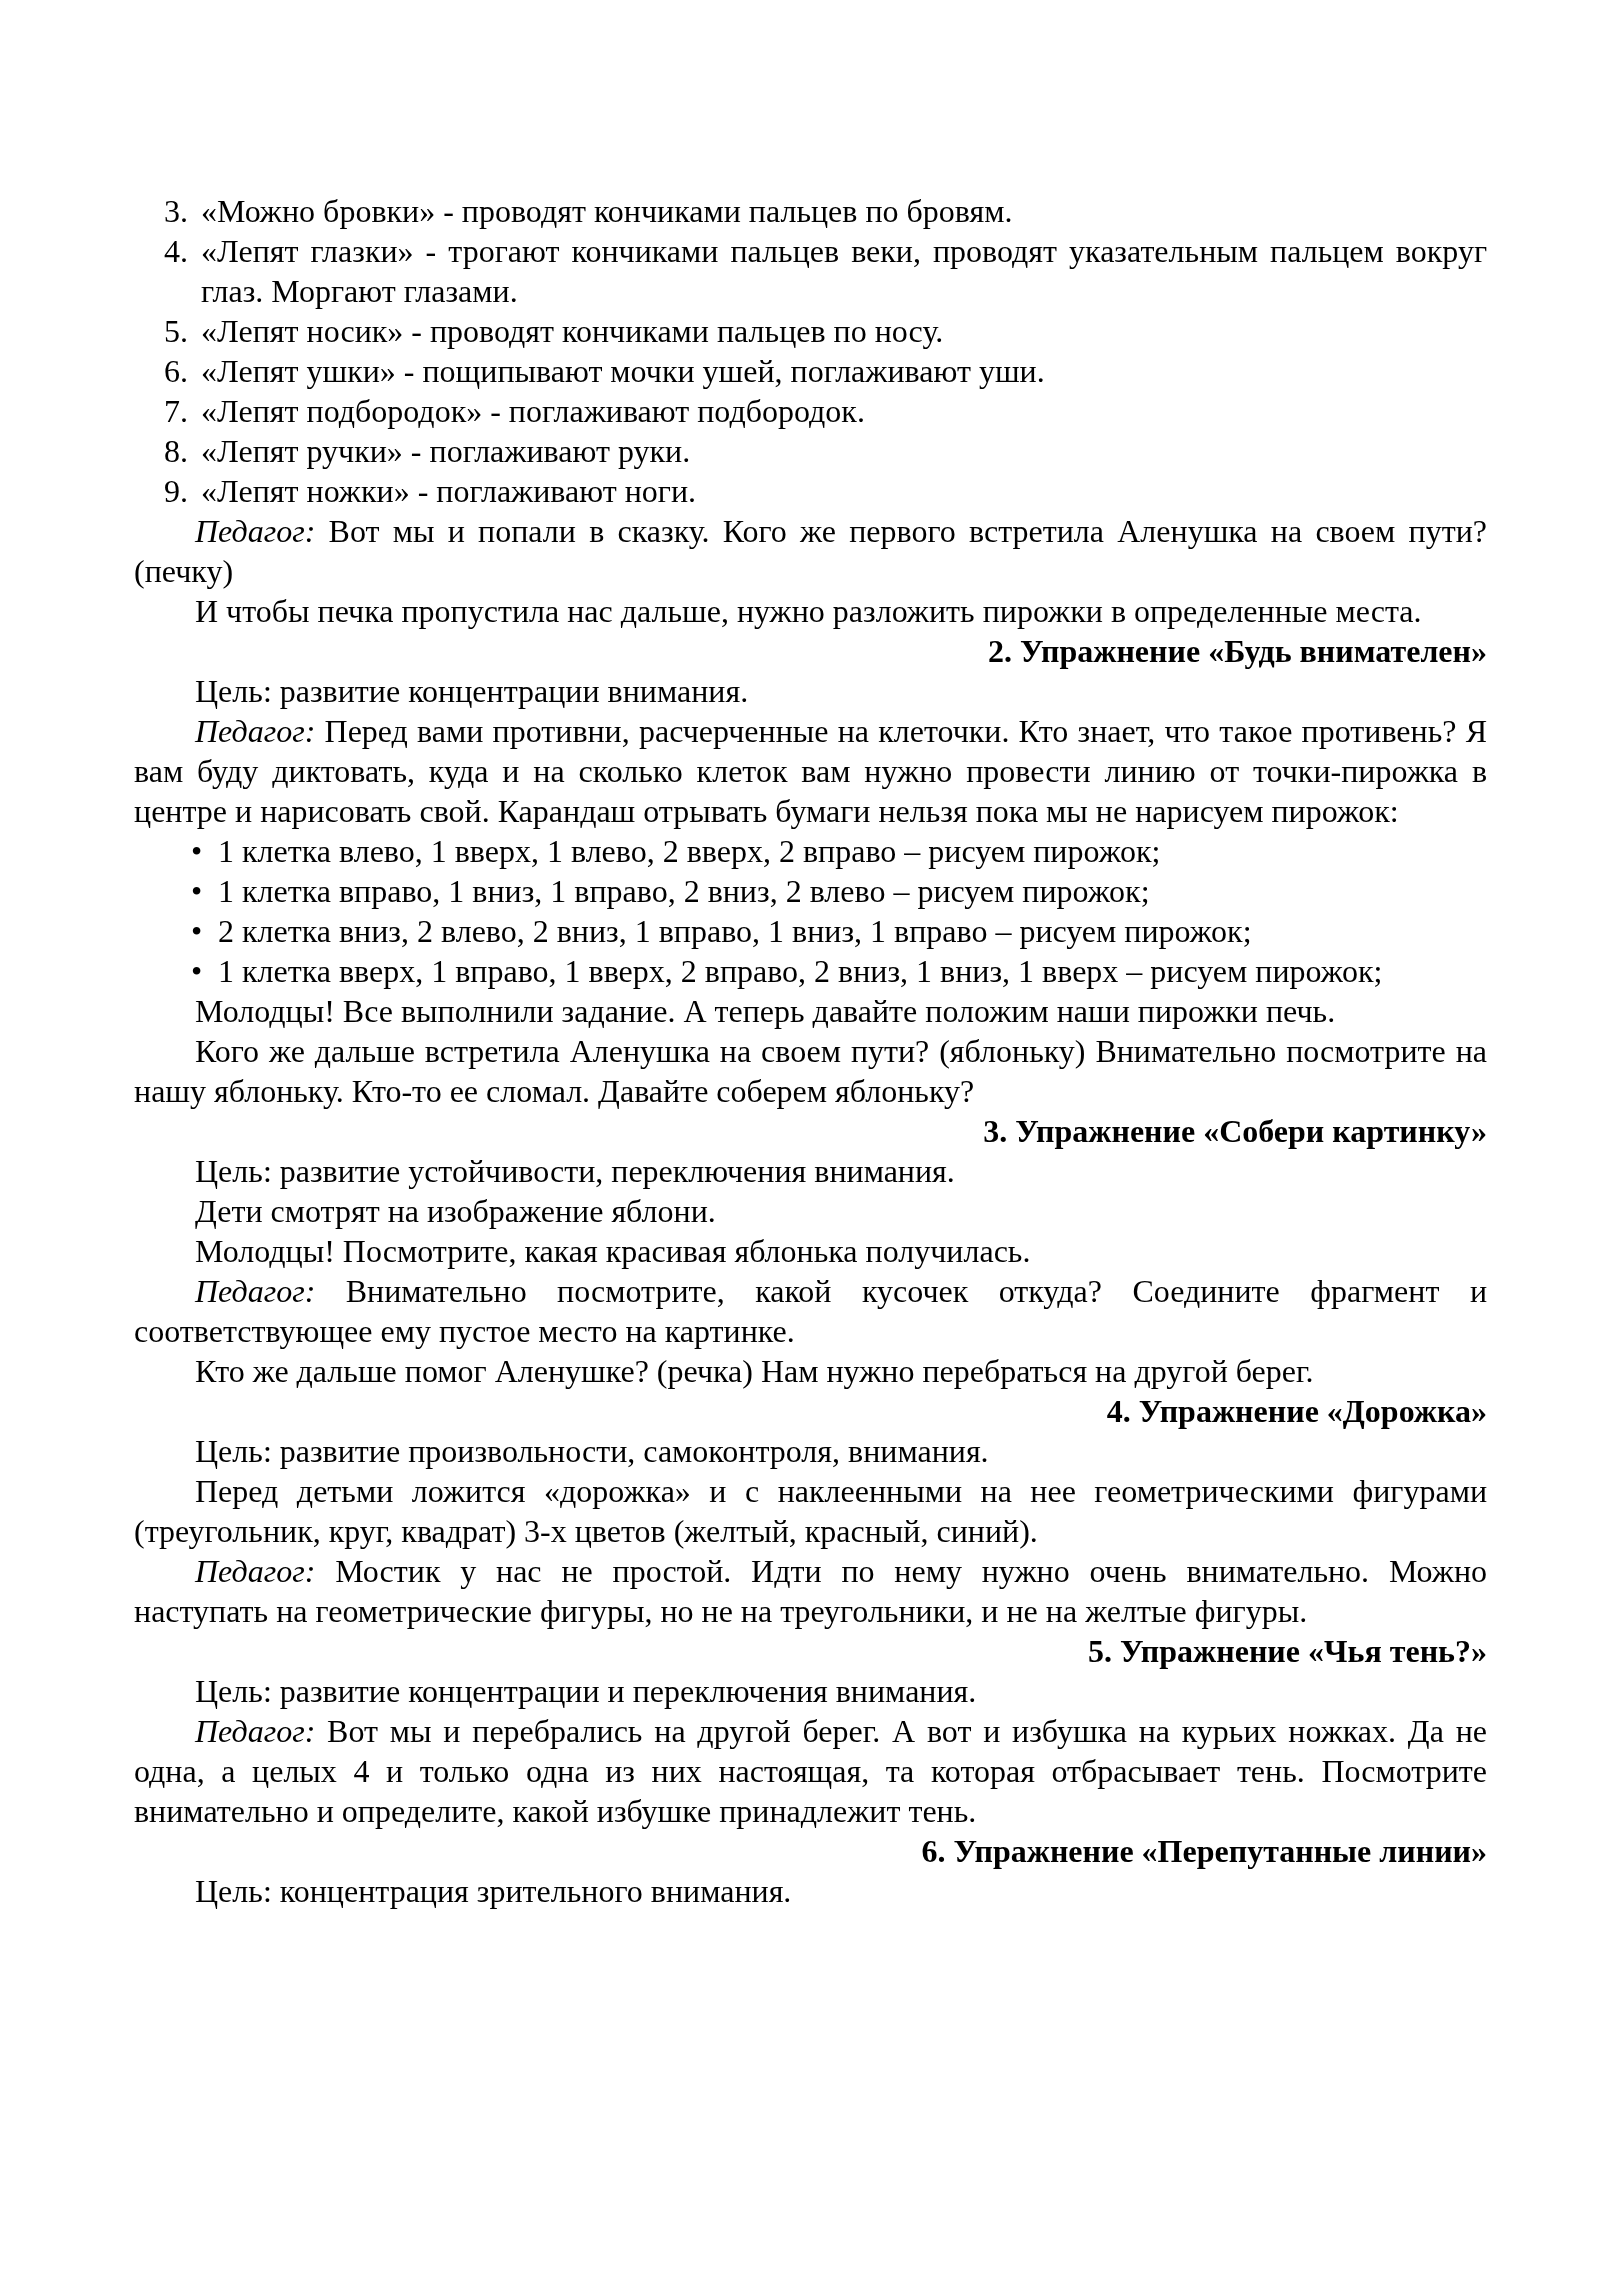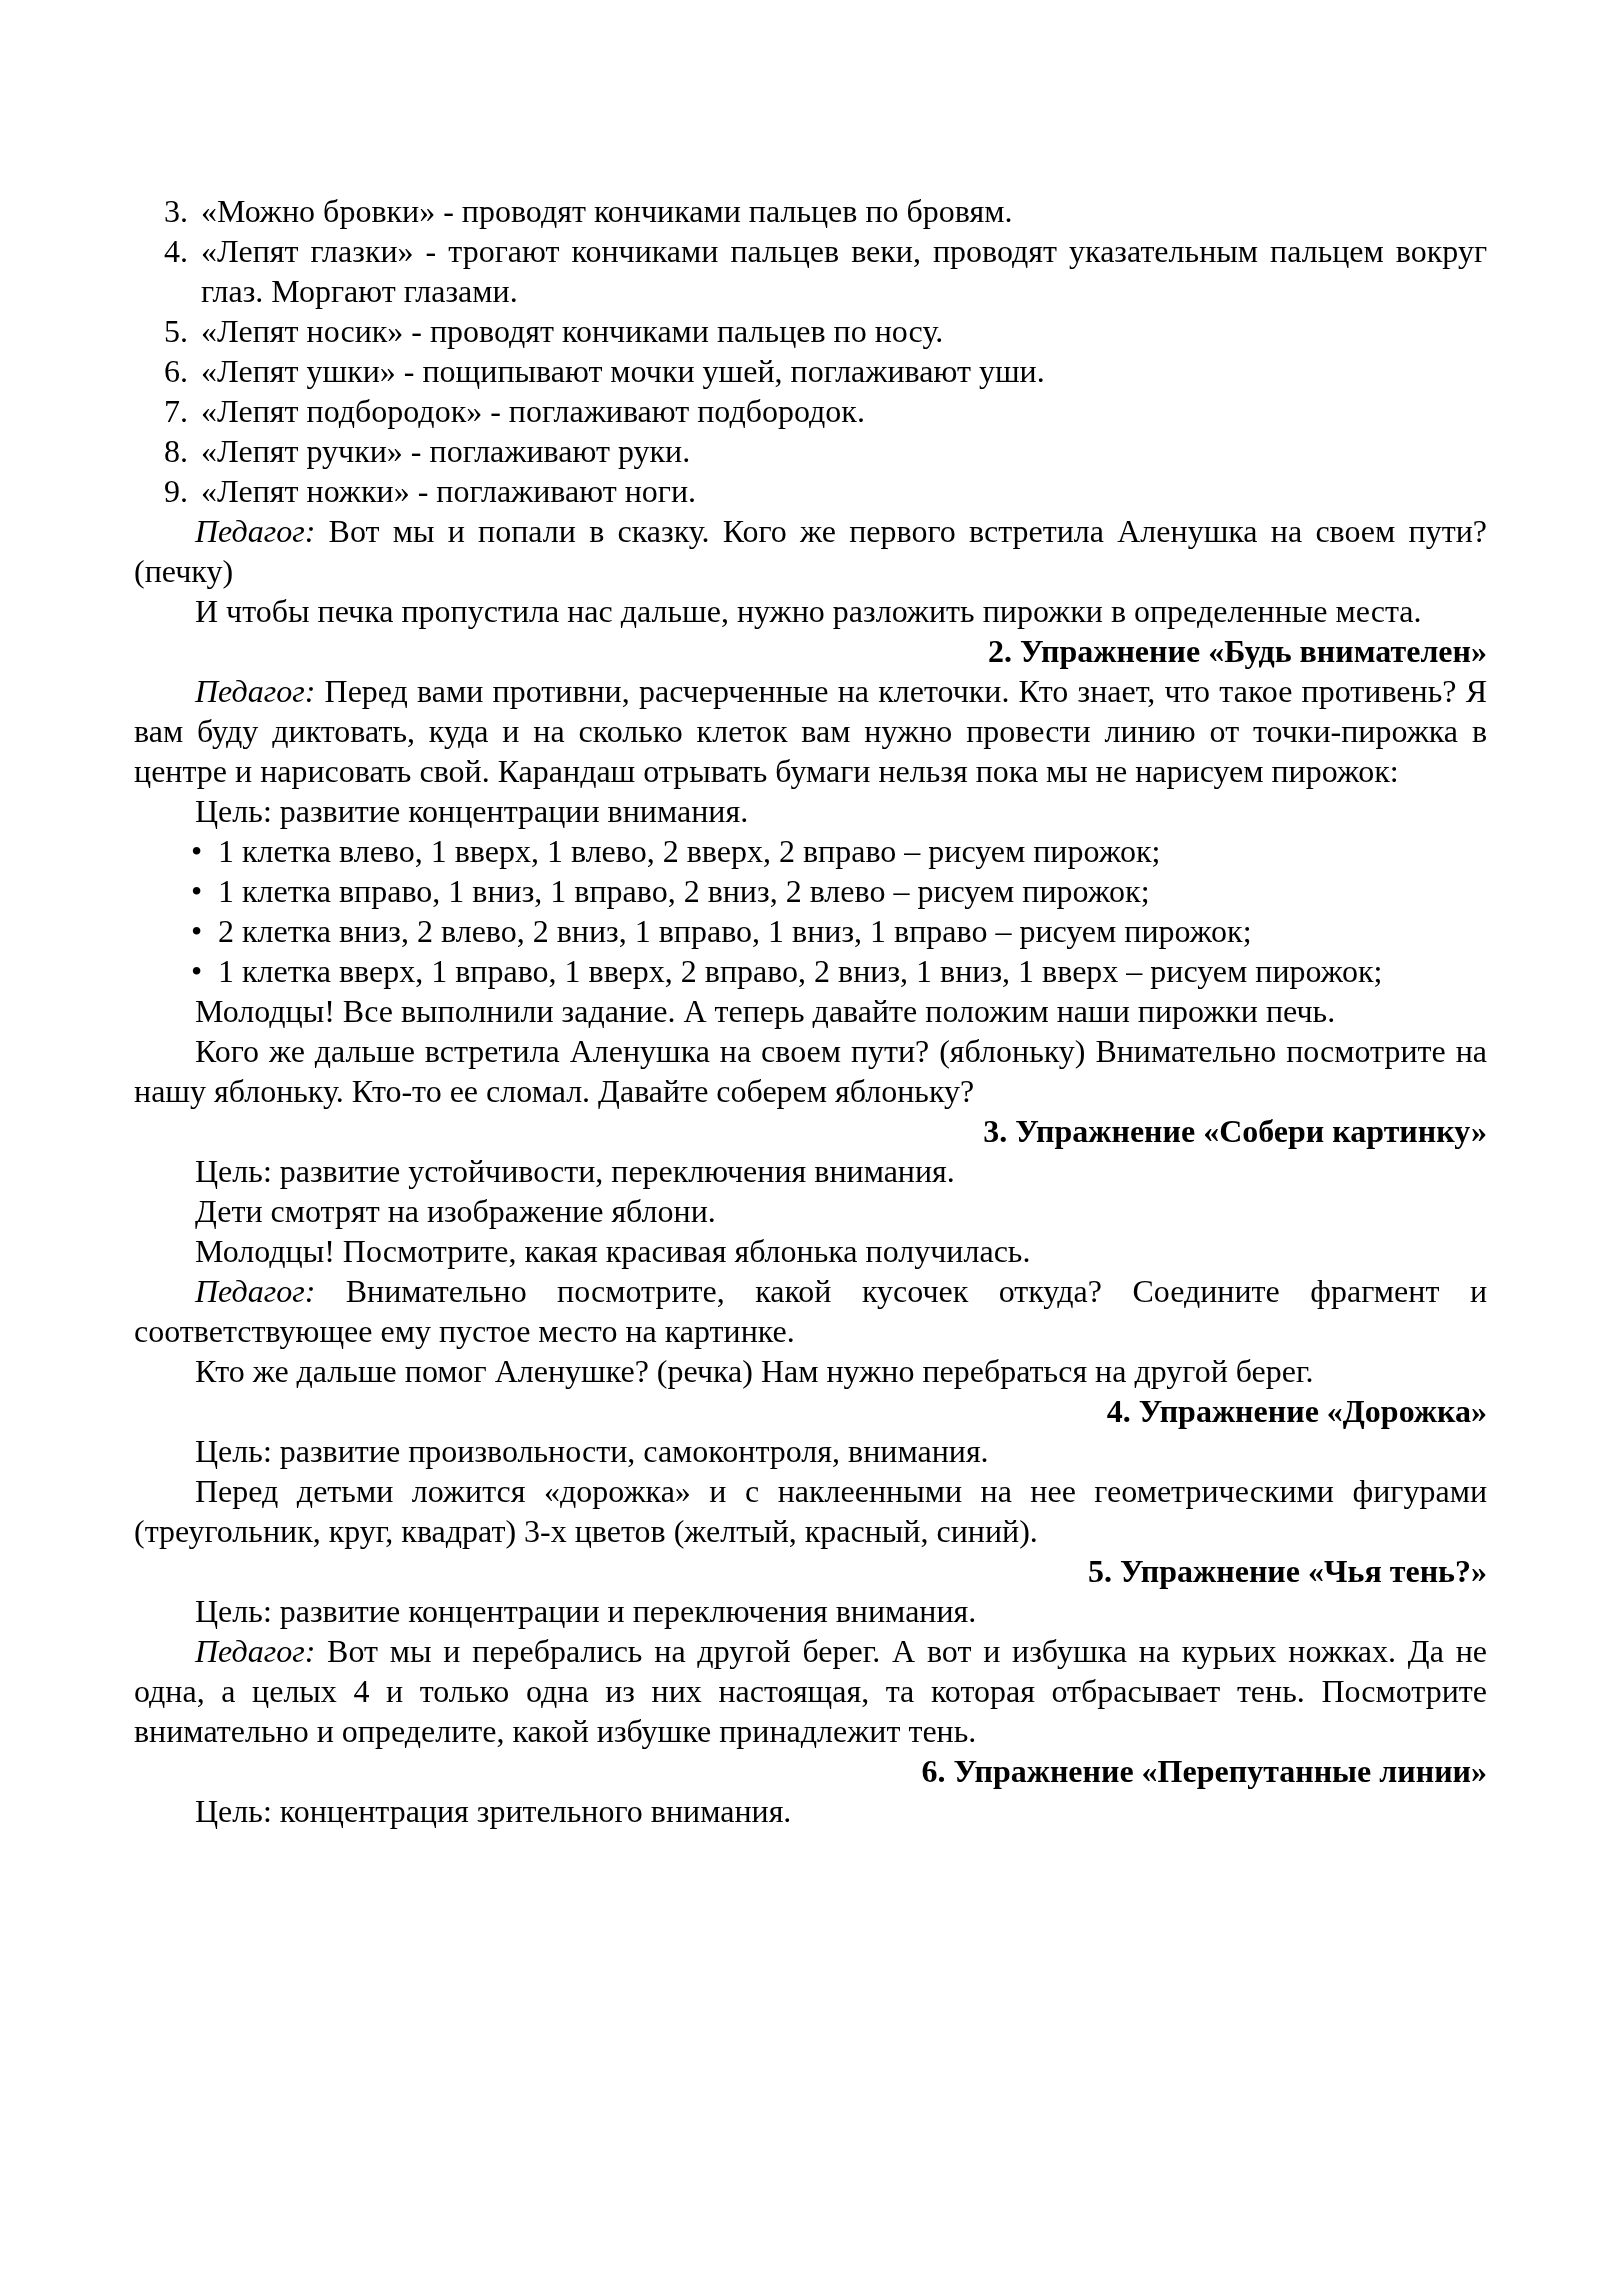--- a/index.html
+++ b/index.html
@@ -38,22 +38,22 @@
     <li><span class="num">6.</span><span>«Лепят ушки» - пощипывают мочки ушей, поглаживают уши.</span></li>
     <li><span class="num">7.</span><span>«Лепят подбородок» - поглаживают подбородок.</span></li>
     <li><span class="num">8.</span><span>«Лепят ручки» - поглаживают руки.</span></li>
     <li><span class="num">9.</span><span>«Лепят ножки» - поглаживают ноги.</span></li>
   </ol>
 
   <p class="para"><span class="it">Педагог:</span><span> Вот мы и попали в сказку. Кого же первого встретила Аленушка на своем пути? (печку)</span></p>
   <p class="para">И чтобы печка пропустила нас дальше, нужно разложить пирожки в определенные места.</p>
 
   <p class="para head">2. Упражнение «Будь внимателен»</p>
+  <p class="para">Цель: развитие концентрации внимания.</p>
   <p class="para"><span class="it">Педагог:</span><span> Перед вами противни, расчерченные на клеточки. Кто знает, что такое противень? Я вам буду диктовать, куда и на сколько клеток вам нужно провести линию от точки-пирожка в центре и нарисовать свой. Карандаш отрывать бумаги нельзя пока мы не нарисуем пирожок:</span></p>
-  <p class="para">Цель: развитие концентрации внимания.</p>
 
   <ul class="bullets">
     <li><span class="dot">•</span><span>1 клетка влево, 1 вверх, 1 влево, 2 вверх, 2 вправо – рисуем пирожок;</span></li>
     <li><span class="dot">•</span><span>1 клетка вправо, 1 вниз, 1 вправо, 2 вниз, 2 влево – рисуем пирожок;</span></li>
     <li><span class="dot">•</span><span>2 клетка вниз, 2 влево, 2 вниз, 1 вправо, 1 вниз, 1 вправо – рисуем пирожок;</span></li>
     <li><span class="dot">•</span><span>1 клетка вверх, 1 вправо, 1 вверх, 2 вправо, 2 вниз, 1 вниз, 1 вверх – рисуем пирожок;</span></li>
   </ul>
 
   <p class="para">Молодцы! Все выполнили задание. А теперь давайте положим наши пирожки печь.</p>
   <p class="para">Кого же дальше встретила Аленушка на своем пути? (яблоньку) Внимательно посмотрите на нашу яблоньку. Кто-то ее сломал. Давайте соберем яблоньку?</p>
@@ -61,20 +61,21 @@
   <p class="para head">3. Упражнение «Собери картинку»</p>
   <p class="para">Цель: развитие устойчивости, переключения внимания.</p>
   <p class="para">Дети смотрят на изображение яблони.</p>
   <p class="para">Молодцы! Посмотрите, какая красивая яблонька получилась.</p>
   <p class="para"><span class="it">Педагог:</span><span> Внимательно посмотрите, какой кусочек откуда? Соедините фрагмент и соответствующее ему пустое место на картинке.</span></p>
   <p class="para">Кто же дальше помог Аленушке? (речка) Нам нужно перебраться на другой берег.</p>
 
   <p class="para head">4. Упражнение «Дорожка»</p>
   <p class="para">Цель: развитие произвольности, самоконтроля, внимания.</p>
   <p class="para">Перед детьми ложится «дорожка» и с наклеенными на нее геометрическими фигурами (треугольник, круг, квадрат) 3-х цветов (желтый, красный, синий).</p>
+  <p class="para"><span class="it">Педагог:</span><span> Мостик у нас не простой. Идти по нему нужно очень внимательно. Можно наступать на геометрические фигуры, но не на треугольники, и не на желтые фигуры.</span></p>
 
   <p class="para head">5. Упражнение «Чья тень?»</p>
   <p class="para">Цель: развитие концентрации и переключения внимания.</p>
   <p class="para"><span class="it">Педагог:</span><span> Вот мы и перебрались на другой берег. А вот и избушка на курьих ножках. Да не одна, а целых 4 и только одна из них настоящая, та которая отбрасывает тень. Посмотрите внимательно и определите, какой избушке принадлежит тень.</span></p>
 
   <p class="para head">6. Упражнение «Перепутанные линии»</p>
   <p class="para">Цель: концентрация зрительного внимания.</p>
 
 </div>
 

